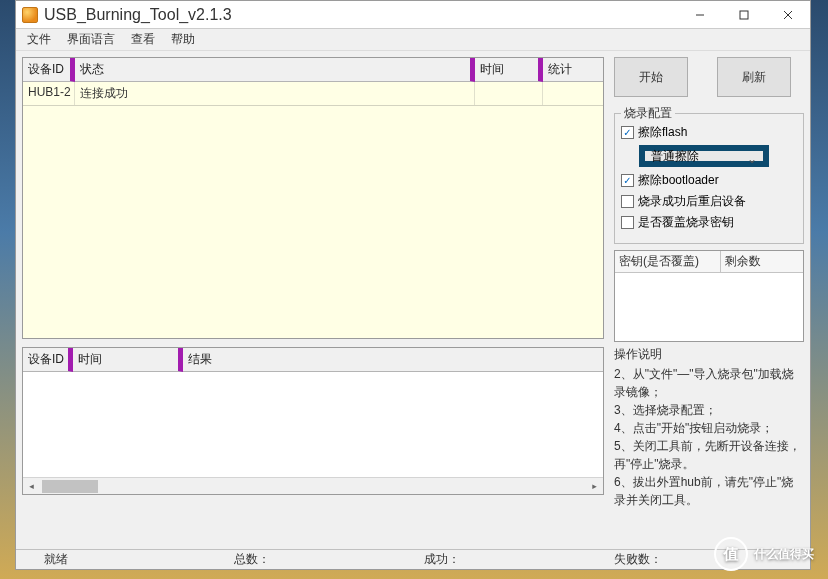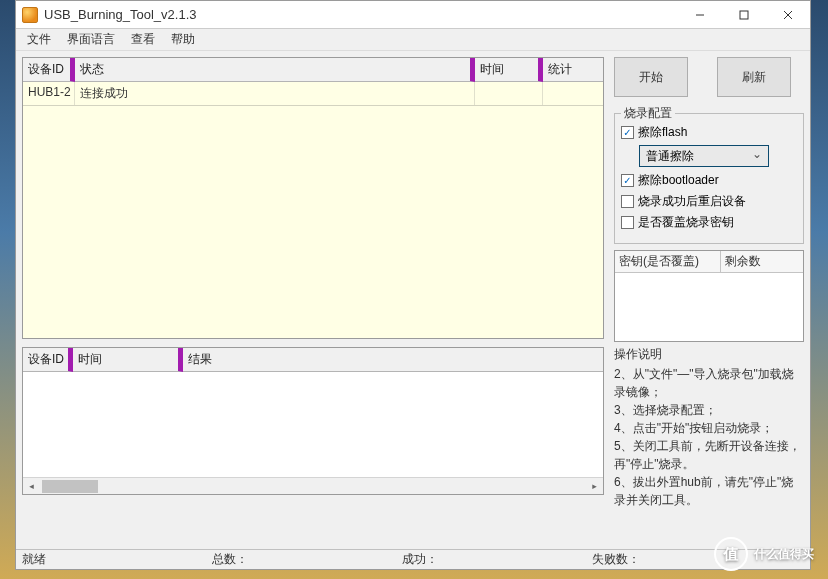--- a/index.html
+++ b/index.html
@@ -69,21 +69,21 @@
     .titlebar-icon {
       width: 16px;
       height: 16px;
       background: radial-gradient(circle at 30% 30%, #ffd36b, #e88a1a 70%);
       border: 1px solid #c27516;
       margin-right: 6px;
       border-radius: 2px;
     }
     .title-text {
       color: #333;
-      font-size: 13px;
+      font-size: 16px;
     }
     .winbtns {
       margin-left: auto;
       display: flex;
     }
     .winbtn {
       width: 44px;
       height: 27px;
       display: flex;
       align-items: center;
@@ -250,21 +250,21 @@
       display: flex;
       align-items: center;
       justify-content: center;
       font-size: 10px;
       color: #0067c0;
       line-height: 1;
     }
     .selectbox {
       width: 130px;
       height: 22px;
-      border: 1px solid #0c4a6e;
+      border: 6px solid #0c4a6e;
       background: #e9e9e9;
       display: flex;
       align-items: center;
       padding: 0 6px;
       margin: 2px 0 5px 18px;
       position: relative;
     }
     .selectbox:after {
       content: "⌄";
       position: absolute;
@@ -302,20 +302,21 @@
     }
     .instr p { white-space: normal; }
     .statusbar {
       height: 20px;
       border-top: 1px solid #c0c0c0;
       background: #f0f0f0;
       display: flex;
       align-items: center;
       padding: 4px 6px;
       color: #333;
+      justify-content: flex-end;
     }
     .st-sp { width: 190px; }
     .st-sp2 { width: 190px; }
   </style>
 </head>
 <body>
 
 <div class="desktop-fringe"></div>
 
 <div class="window">

